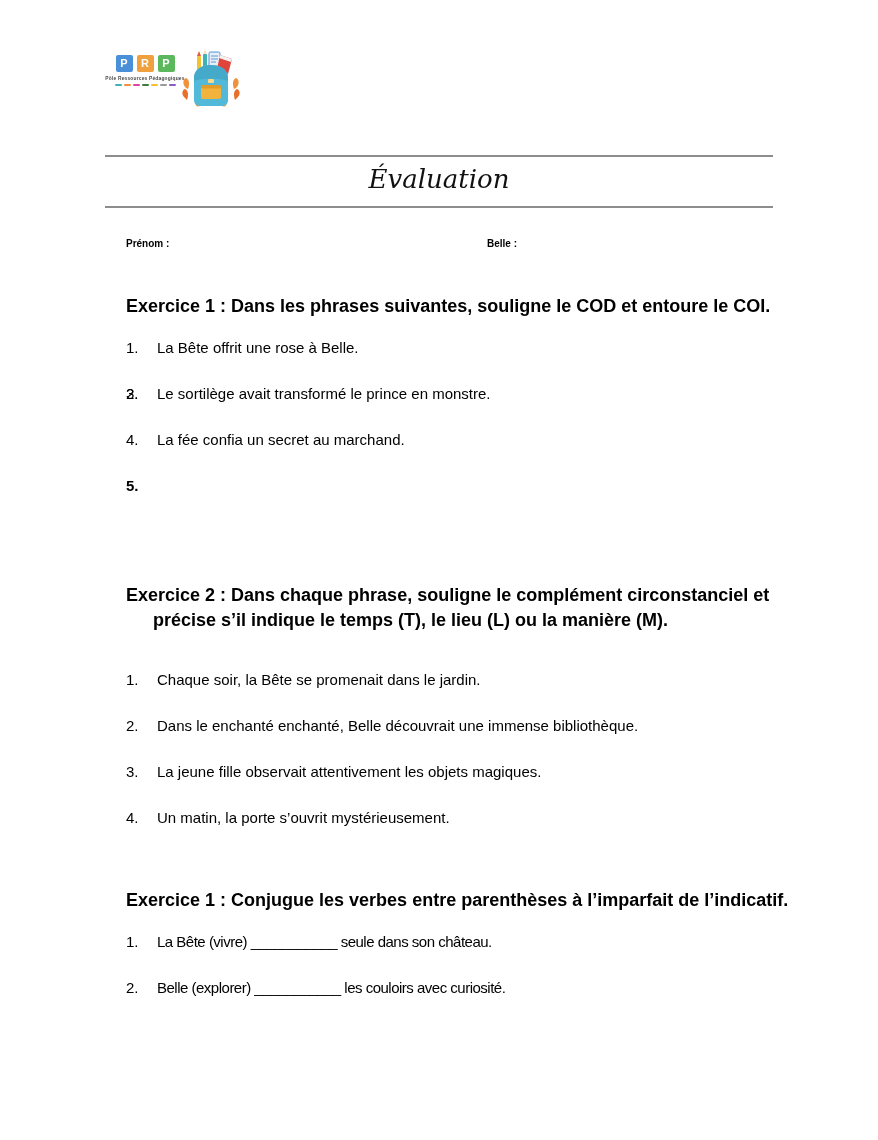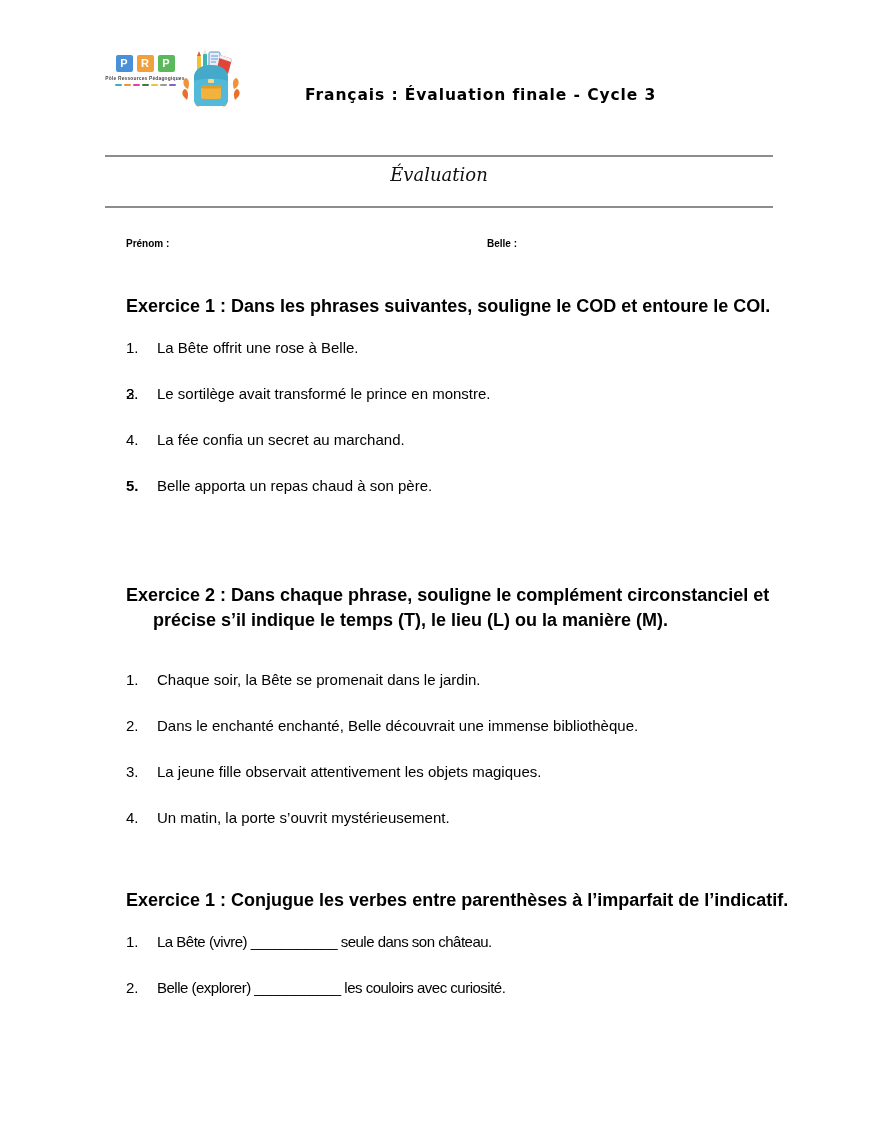--- a/index.html
+++ b/index.html
@@ -116,21 +116,21 @@
   .rule-bottom { top: 206px; }
 
   .doc-title {
     position: absolute;
     left: 105px;
     top: 164px;
     width: 668px;
     text-align: center;
     font-family: "DejaVu Serif", serif;
     font-style: italic;
-    font-size: 18px;
+    font-size: 26px;
     color: #111111;
   }
 
   
   .namedate {
     position: absolute;
     left: 126px;
     top: 238px;
     width: 650px;
   }
@@ -247,21 +247,20 @@
       <path d="M12 30 C12 21 20 17 29 17 C38 17 46 21 46 30 L46 52 C46 56 43 58 39 58 L19 58 C15 58 12 56 12 52 Z" fill="#52b9d8"></path>
 
       <path d="M12 30 C12 21 20 17 29 17 C38 17 46 21 46 30 L46 33 C40 30 18 30 12 33 Z" fill="#45a9c9"></path>
 
       <rect x="19" y="37" width="20" height="14" rx="2.5" fill="#f2b33c"></rect>
       <rect x="19" y="37" width="20" height="3.5" rx="1.5" fill="#e09c2a"></rect>
 
       <rect x="26" y="31" width="6" height="4" rx="1" fill="#f7d98a"></rect>
     </svg>
 
-    <div class="header-title">Français : Évaluation finale - Cycle 3</div>
   </div>
 
   <div class="rule rule-top"></div>
   <div class="doc-title">Évaluation</div>
   <div class="rule rule-bottom"></div>
 
   <div class="namedate">
     <span class="field f-prenom">Prénom :</span>
     <span class="field f-date">Belle :</span>
   </div>
@@ -270,21 +269,21 @@
 
     <section class="exercise" id="exercise-1">
       <div class="ex-title">
         <span>Exercice 1 : Dans les phrases suivantes, souligne le COD et entoure le COI.</span>
       </div>
       <ol class="ex-list">
         <li><span class="num">1.</span><span>La Bête offrit une rose à Belle.</span></li>
         <li><span class="num">2.</span></li>
         <li><span class="num">3.</span><span>Le sortilège avait transformé le prince en monstre.</span></li>
         <li><span class="num">4.</span><span>La fée confia un secret au marchand.</span></li>
-        <li><span class="num bold">5.</span><span>Belle apporta un repas chaud à son père.</span></li>
+        <li><span class="num bold">5.</span></li>
       </ol>
     </section>
 
     <section class="exercise" id="exercise-2">
       <div class="ex-title">
         <span>Exercice 2 : Dans chaque phrase, souligne le complément circonstanciel et</span>
         <span class="cont-line">précise s’il indique le temps (T), le lieu (L) ou la manière (M).</span>
       </div>
       <ol class="ex-list">
         <li><span class="num">1.</span><span>Chaque soir, la Bête se promenait dans le jardin.</span></li>

